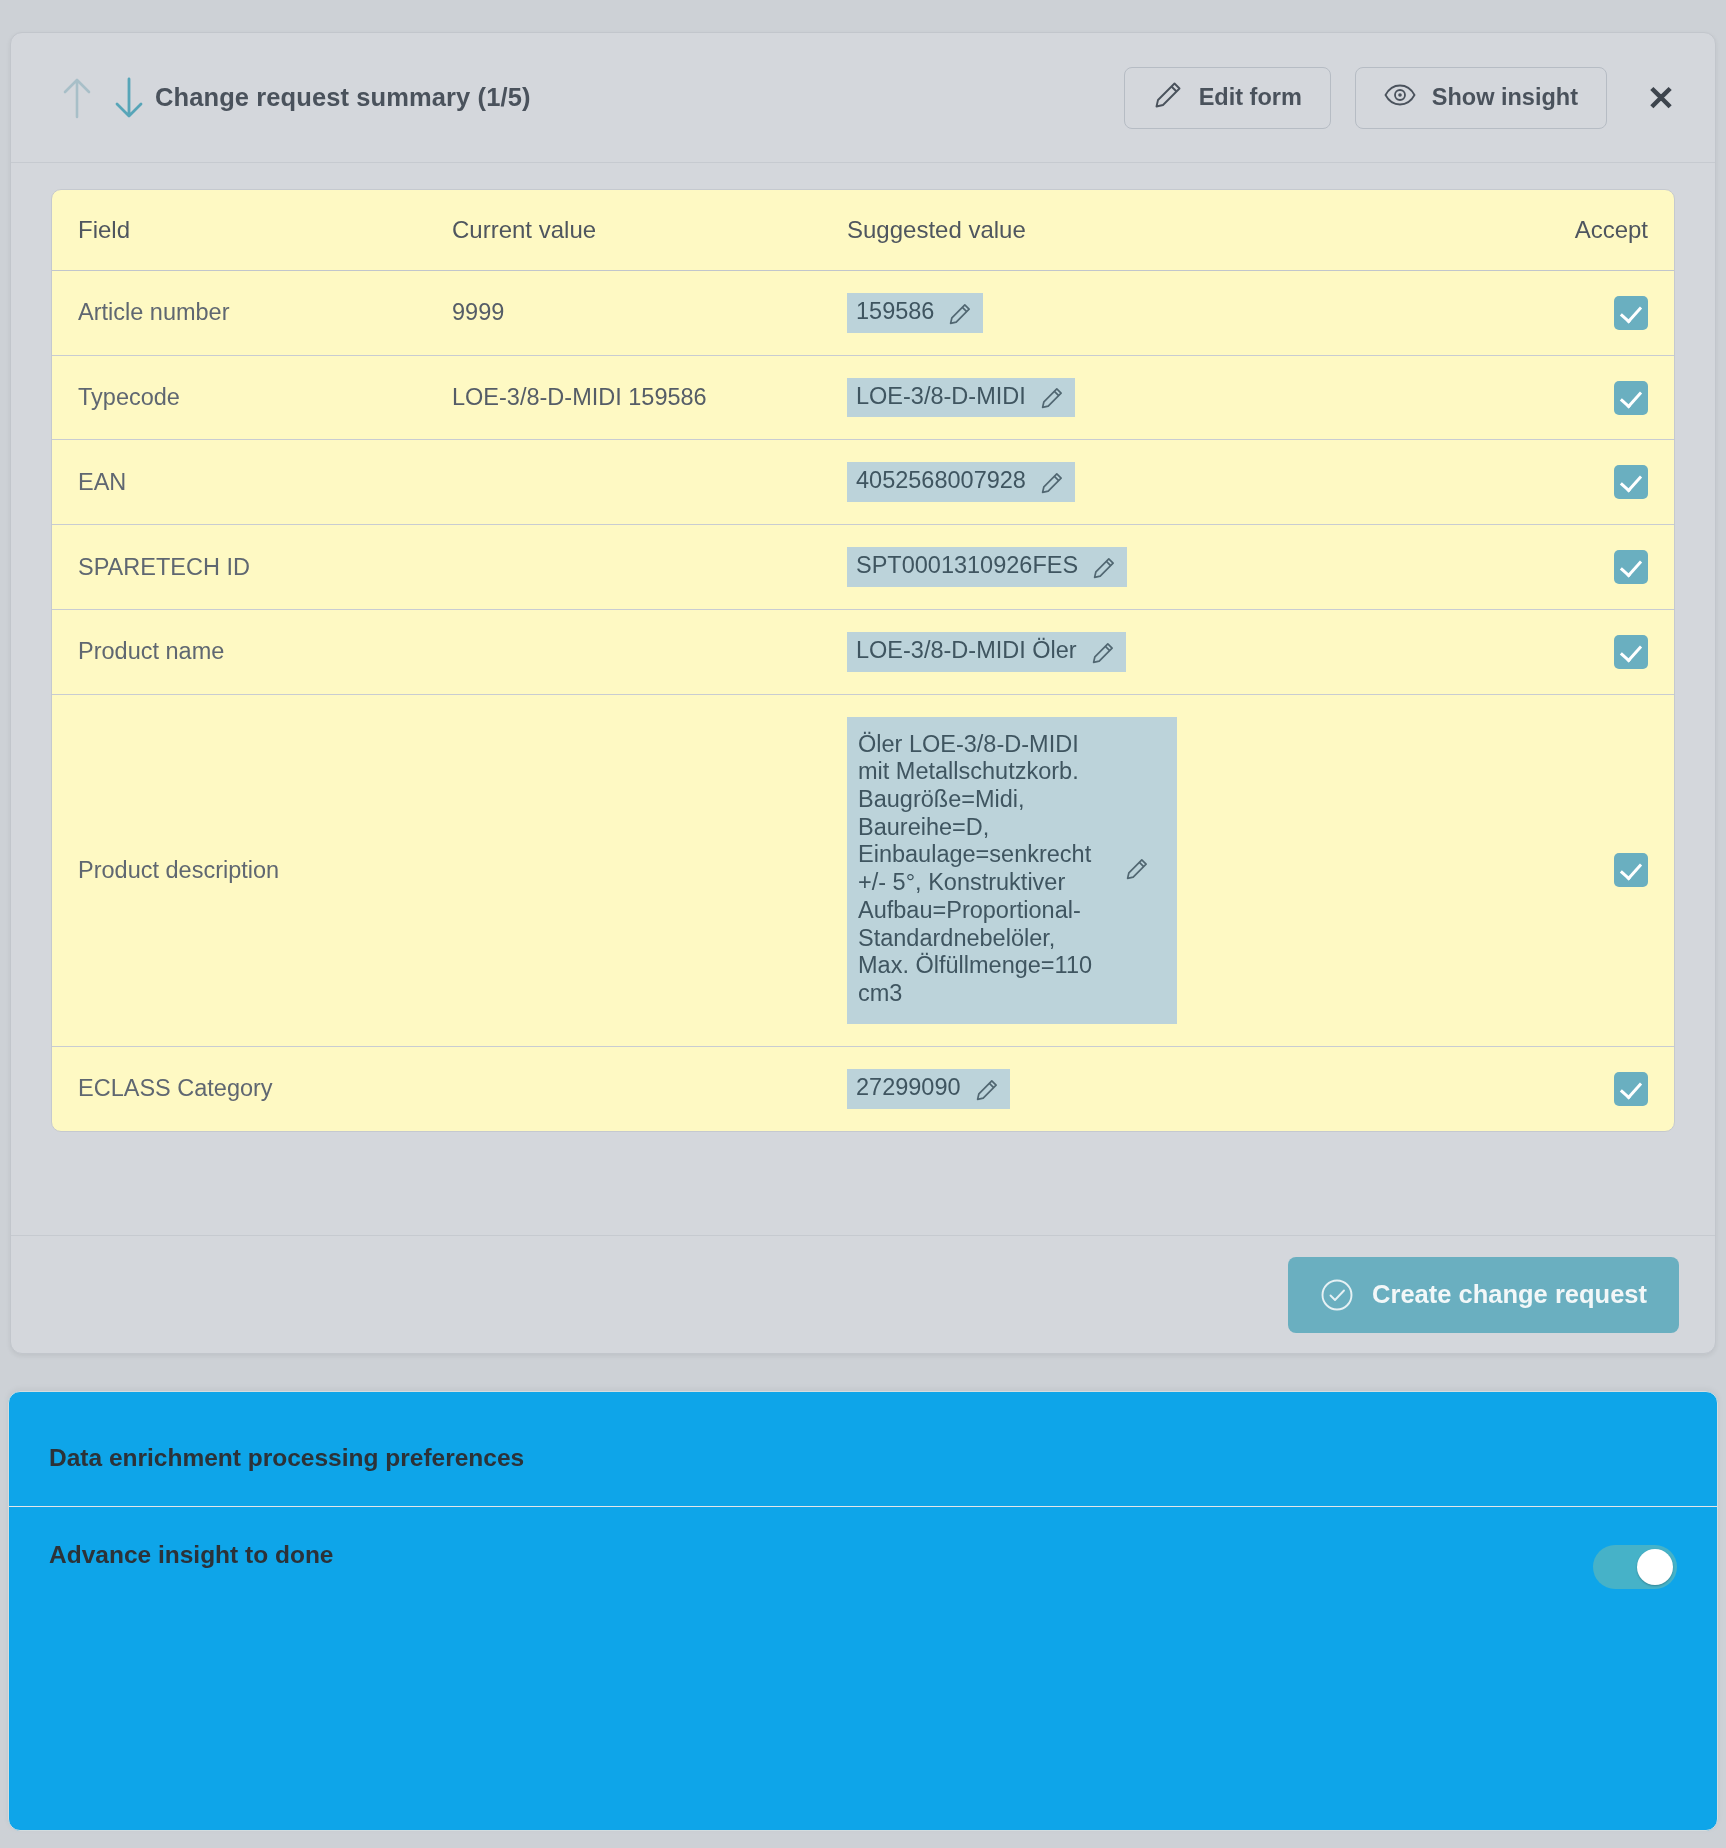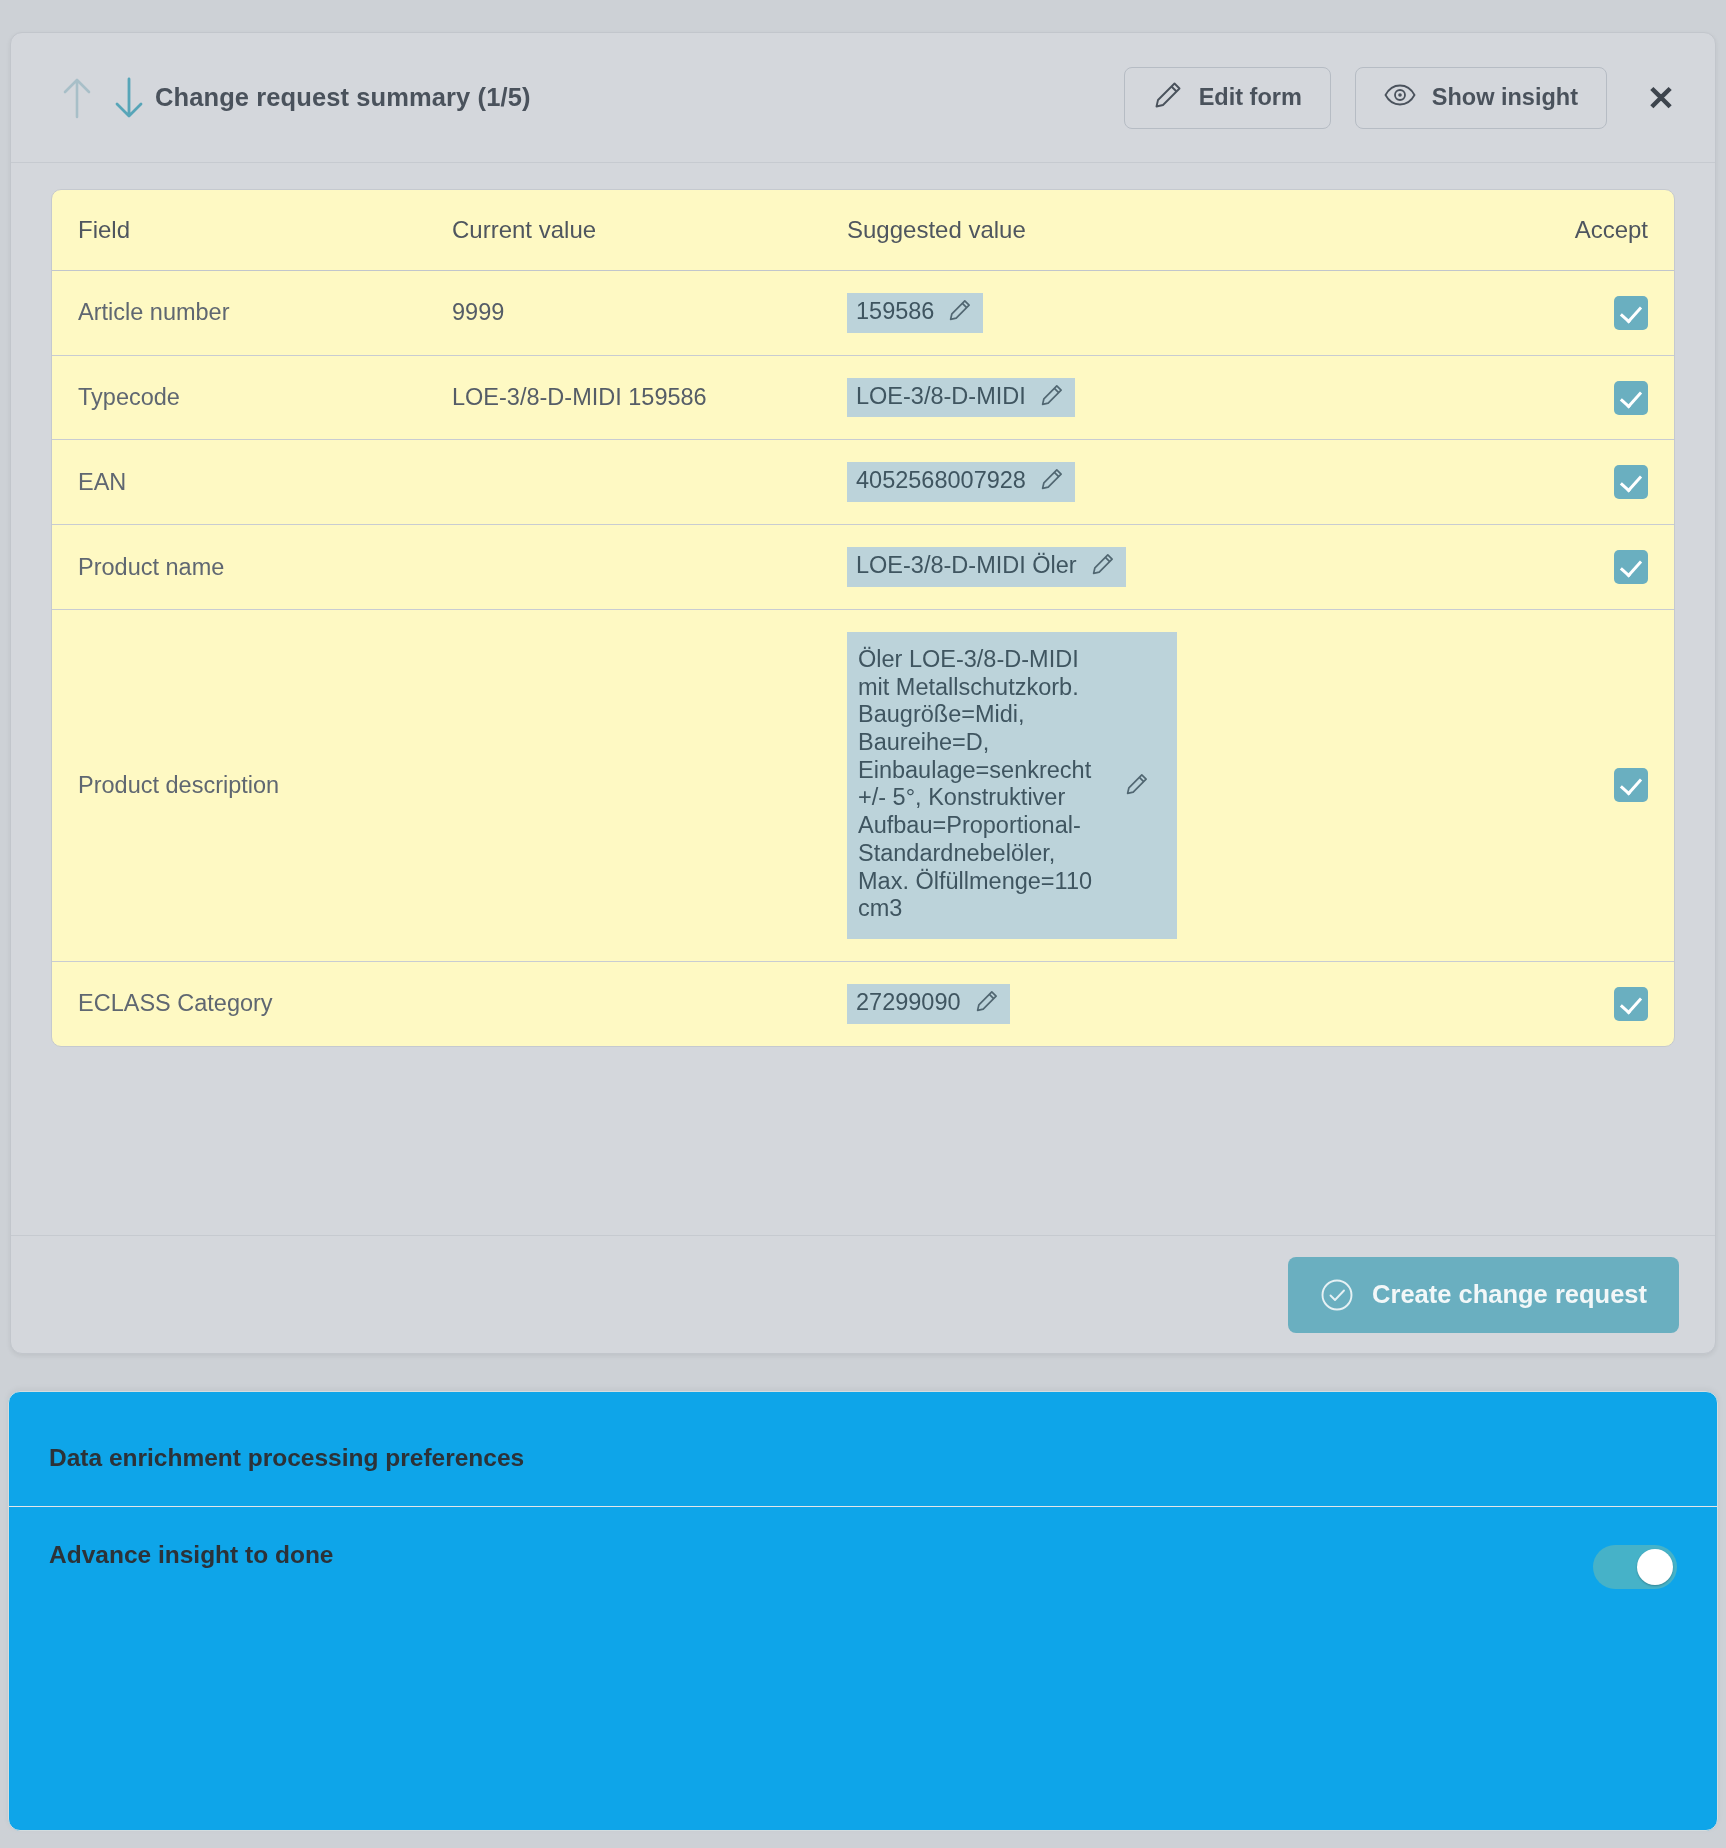--- a/index.html
+++ b/index.html
@@ -113,21 +113,21 @@
     border-bottom: 1px solid #c8ccd2;
     vertical-align: middle;
   }
   .cr-table tr:last-child td { border-bottom: none; }
   .cr-table td.field { padding-left: 26px; color: #5f6771; }
   .cr-table td.current { color: #555d67; }
   .cr-table td.accept { text-align: right; padding-right: 26px; }
 
   .chip {
     display: inline-flex;
-    align-items: flex-start;
+    align-items: flex-end;
     gap: 14px;
     background: #bcd3da;
     color: #3f5560;
     padding: 5px 11px 7px 9px;
     line-height: 1.18;
     max-width: 100%;
   }
   .chip.multiline {
     display: inline-flex;
     align-items: center;
@@ -351,20 +351,34 @@
                   <span class="pencil">
                     <svg width="24" height="24" viewBox="0 0 24 24" fill="none">
                       <path d="M16.8 2.9l4.3 4.3L8.2 20.1 2.6 21.4 3.9 15.8 16.8 2.9z" stroke="#3f5560" stroke-width="1.7" stroke-linejoin="round"></path>
                       <path d="M14.4 5.3l4.3 4.3" stroke="#3f5560" stroke-width="1.7"></path>
                     </svg>
                   </span>
                 </span></td>
               <td class="accept"><span class="cb" role="checkbox" aria-checked="true"></span></td>
             </tr>
             <tr>
+              <td class="field">SPARETECH ID</td>
+              <td class="current"></td>
+              <td><span class="chip">
+                  <span class="chip-text">SPT0001310926FES</span>
+                  <span class="pencil">
+                    <svg width="24" height="24" viewBox="0 0 24 24" fill="none">
+                      <path d="M16.8 2.9l4.3 4.3L8.2 20.1 2.6 21.4 3.9 15.8 16.8 2.9z" stroke="#3f5560" stroke-width="1.7" stroke-linejoin="round"></path>
+                      <path d="M14.4 5.3l4.3 4.3" stroke="#3f5560" stroke-width="1.7"></path>
+                    </svg>
+                  </span>
+                </span></td>
+              <td class="accept"><span class="cb" role="checkbox" aria-checked="true"></span></td>
+            </tr>
+            <tr>
               <td class="field">Product name</td>
               <td class="current"></td>
               <td><span class="chip">
                   <span class="chip-text">LOE-3/8-D-MIDI Öler</span>
                   <span class="pencil">
                     <svg width="24" height="24" viewBox="0 0 24 24" fill="none">
                       <path d="M16.8 2.9l4.3 4.3L8.2 20.1 2.6 21.4 3.9 15.8 16.8 2.9z" stroke="#3f5560" stroke-width="1.7" stroke-linejoin="round"></path>
                       <path d="M14.4 5.3l4.3 4.3" stroke="#3f5560" stroke-width="1.7"></path>
                     </svg>
                   </span>

